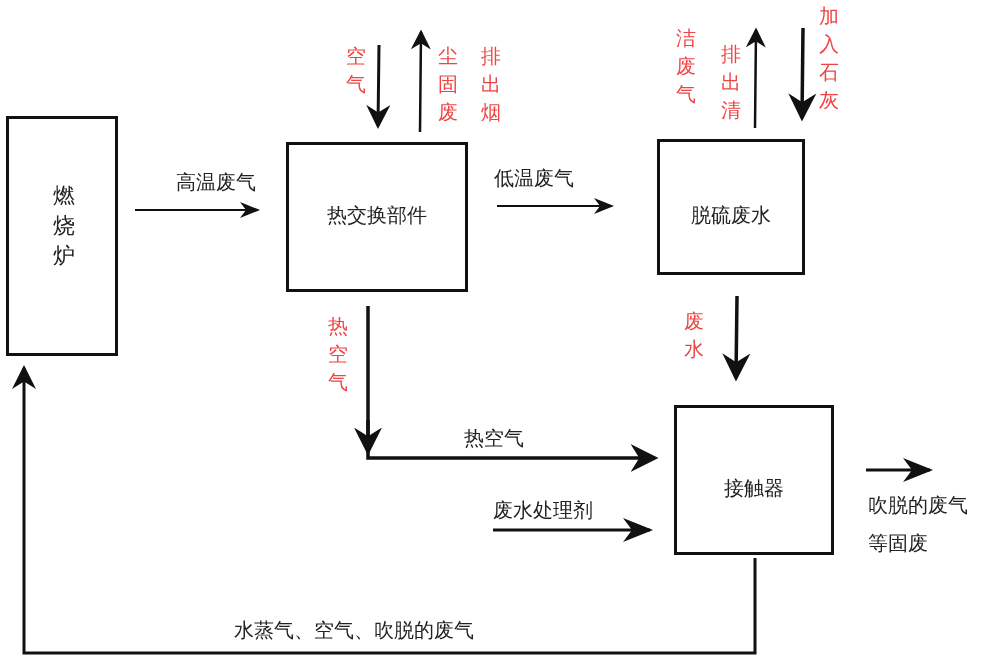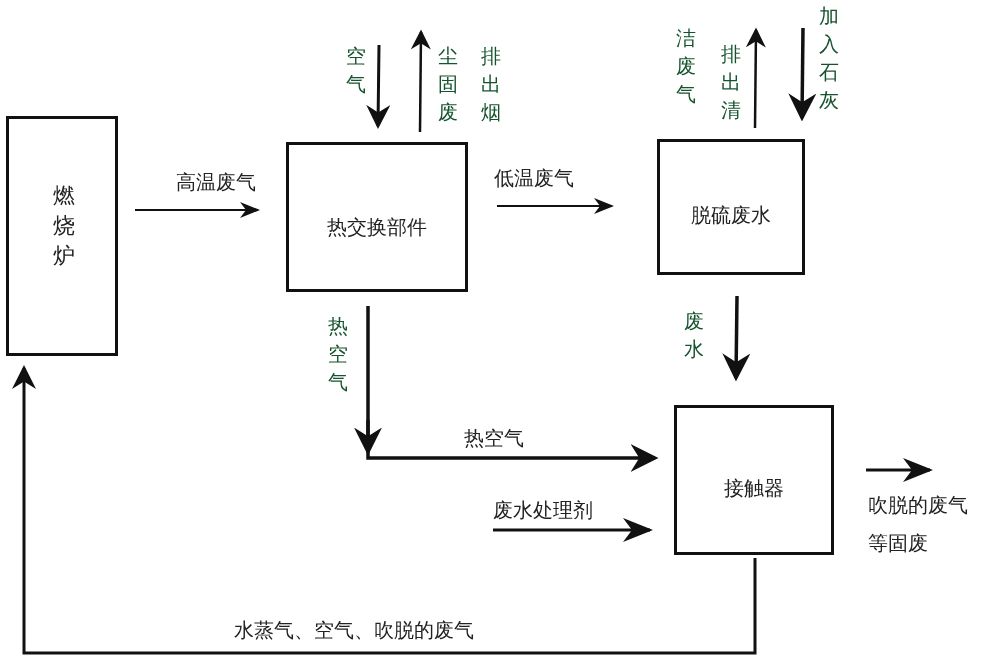--- a/index.html
+++ b/index.html
@@ -1,21 +1,21 @@
 <!DOCTYPE html>
 <html><head>
 <meta charset="utf-8">
 <style>
   html, body { margin: 0; padding: 0; background: #ffffff; }
   body { width: 1000px; height: 663px; position: relative; overflow: hidden;
          font-family: "DejaVu Sans", sans-serif; color: #222; }
   svg { position: absolute; left: 0; top: 0; }
   .box { position: absolute; border: 3px solid #111; box-sizing: border-box; background: #fff; }
   .lbl { position: absolute; font-size: 20px; line-height: 1; color: #222; white-space: nowrap; }
-  .vlbl { position: absolute; font-size: 20px; line-height: 28px; width: 22px; color: #14532d;
+  .vlbl { position: absolute; font-size: 20px; line-height: 28px; width: 22px; color: #ef4444;
           word-break: break-all; white-space: normal; text-align: center; }
   .boxtext { position: absolute; left: 0; right: 0; top: 50%; transform: translateY(-50%);
              text-align: center; font-size: 20px; }
   .vboxtext { position: absolute; left: 50%; top: 50%; transform: translate(-50%, -50%);
               width: 22px; font-size: 22px; line-height: 30px; word-break: break-all; text-align: center; }
 </style>
 </head>
 <body>
 
 <svg width="1000" height="663">
@@ -49,21 +49,21 @@
 
   <line x1="866" y1="470" x2="930" y2="470" stroke="#111" stroke-width="3" marker-end="url(#ah)"></line>
 
   <polyline points="755,558 755,653 24,653 24,368" fill="none" stroke="#111" stroke-width="3" marker-end="url(#ahb)"></polyline>
 </svg>
 
 <div class="box" style="left:6px;top:116px;width:112px;height:240px;">
   <div class="vboxtext" style="left:52%;top:62px;transform:translateX(-50%);">燃烧炉</div>
 </div>
 <div class="box" style="left:286px;top:142px;width:182px;height:150px;">
-  <div class="boxtext" style="top:70px;margin-top:12px;">热交换部件</div>
+  <div class="boxtext" style="top:70px;">热交换部件</div>
 </div>
 <div class="box" style="left:657px;top:139px;width:148px;height:136px;">
   <div class="boxtext" style="top:73px;">脱硫废水</div>
 </div>
 <div class="box" style="left:674px;top:405px;width:160px;height:150px;">
   <div class="boxtext" style="top:80px;">接触器</div>
 </div>
 
 <div class="lbl" style="left:135px;top:172px;margin-left:41px;">高温废气</div>
 <div class="lbl" style="left:494px;top:168px;">低温废气</div>

